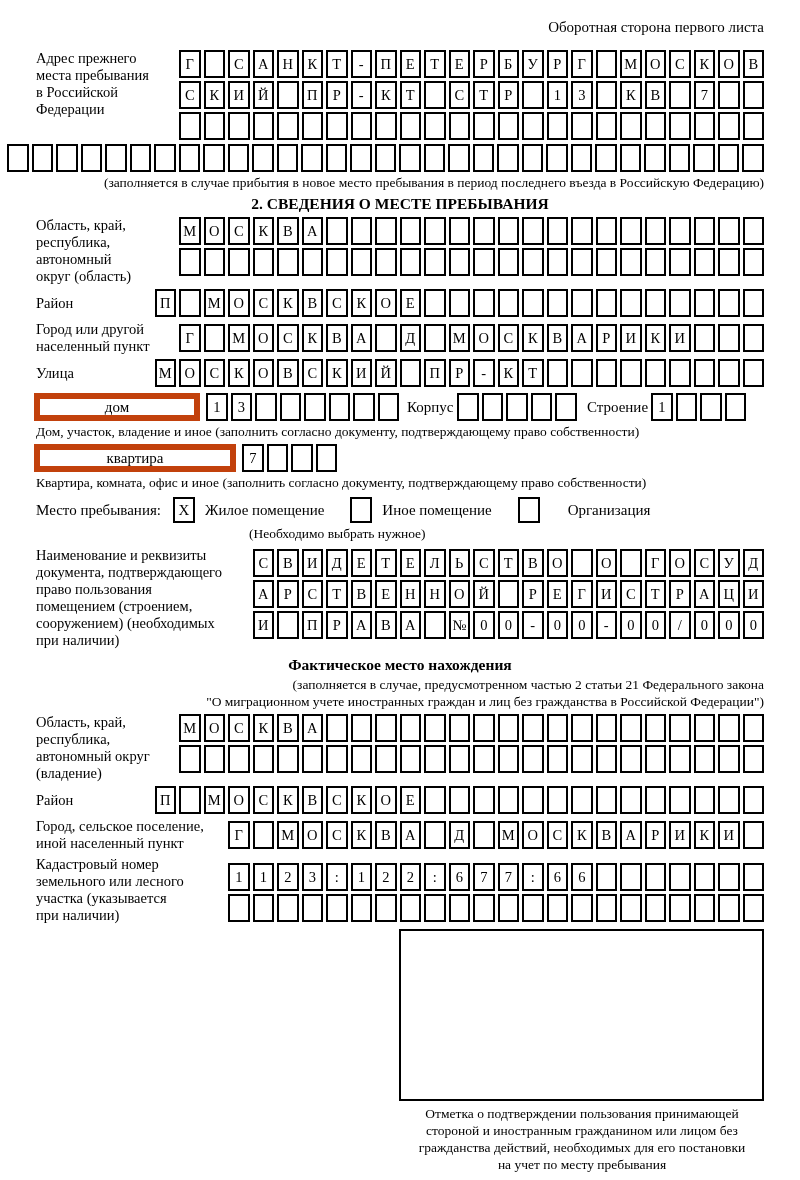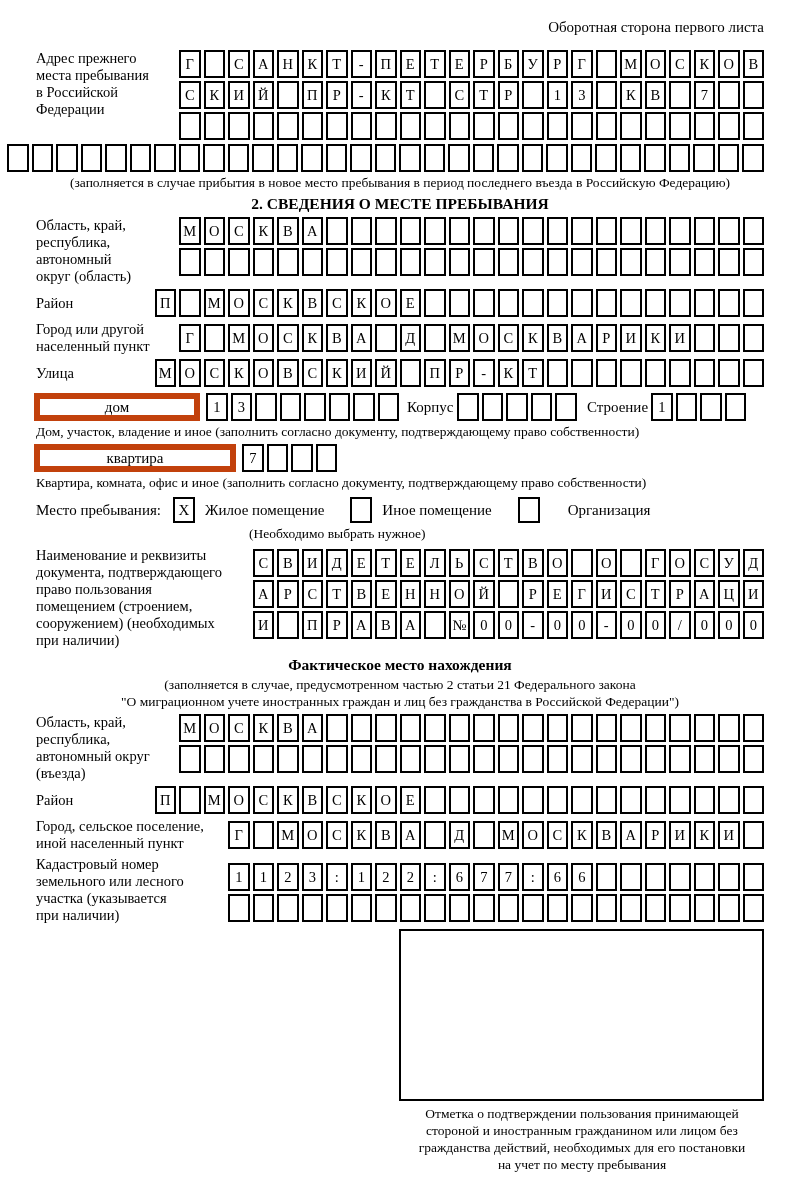--- a/index.html
+++ b/index.html
@@ -11,21 +11,21 @@
   .frow{display:flex;align-items:flex-start}
   .frow.vcenter{align-items:center}
   .flabel{flex:1 1 auto;font-size:14.5px;line-height:17px;padding-right:21px}
   .cellcol{flex:0 0 auto;display:flex;flex-direction:column;gap:3px}
   .cells{display:flex;gap:3px;justify-content:flex-end;flex:0 0 auto}
   .cell{flex:0 0 auto;width:21.5px;height:28px;border:2px solid #000;
         display:flex;align-items:center;justify-content:center;
         font-size:14.5px;background:#fff}
   .pull{margin-left:-29px;justify-content:flex-start}
   .cap{font-size:13.5px;line-height:17px}
-  .center{text-align:center}
+  .center{text-align:right}
   .h2{font-size:15.5px;font-weight:bold;text-align:center;line-height:19px}
   .wbox{height:28px;border:6px solid #c2410c;display:flex;align-items:center;
         justify-content:center;font-size:15px;flex:0 0 auto}
   .chk{width:22px;height:26px;border:2px solid #000;display:flex;align-items:center;
        justify-content:center;font-size:15px;flex:0 0 auto}
   .mrow{display:flex;align-items:center;font-size:15px}
   .inl{font-size:15px;flex:0 0 auto}
   .stampbox{width:365px;height:172px;border:2px solid #000;margin-left:auto}
   .stampcap{width:380px;margin-left:auto;margin-right:-8px;text-align:center;
             font-size:13.5px;line-height:17px;margin-top:4px}
@@ -456,21 +456,21 @@
 
   <div class="h2" style="margin-top:6px">Фактическое место нахождения</div>
   <div class="cap center" style="margin-top:2px">(заполняется в случае, предусмотренном частью 2 статьи 21 Федерального закона</div>
   <div class="cap center">"О миграционном учете иностранных граждан и лиц без гражданства в Российской Федерации")</div>
 
   <div class="frow" style="margin-top:4px">
     <div class="flabel">
       <div>Область, край,</div>
       <div>республика,</div>
       <div>автономный округ</div>
-      <div>(въезда)</div>
+      <div>(владение)</div>
     </div>
     <div class="cellcol">
       <div class="cells">
           <span class="cell">М</span>
           <span class="cell">О</span>
           <span class="cell">С</span>
           <span class="cell">К</span>
           <span class="cell">В</span>
           <span class="cell">А</span>
           <span class="cell"></span>

